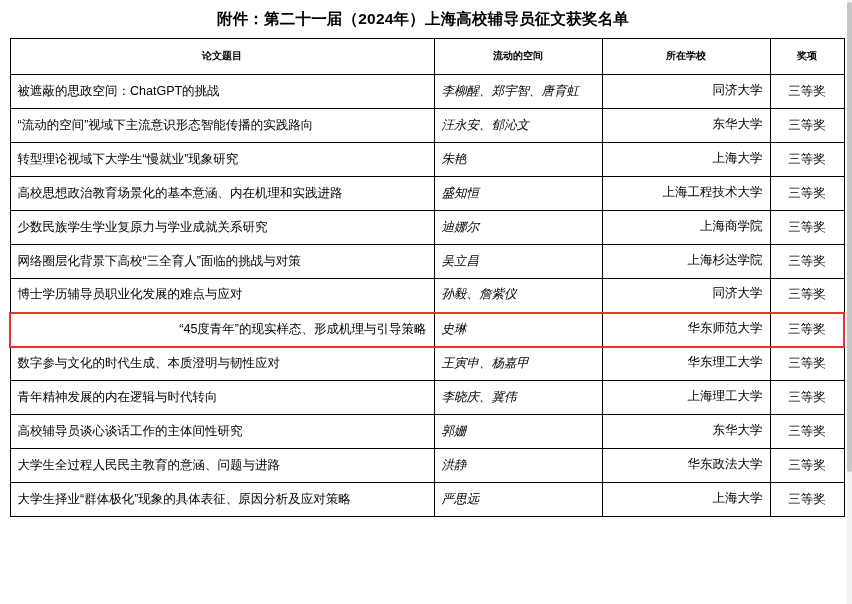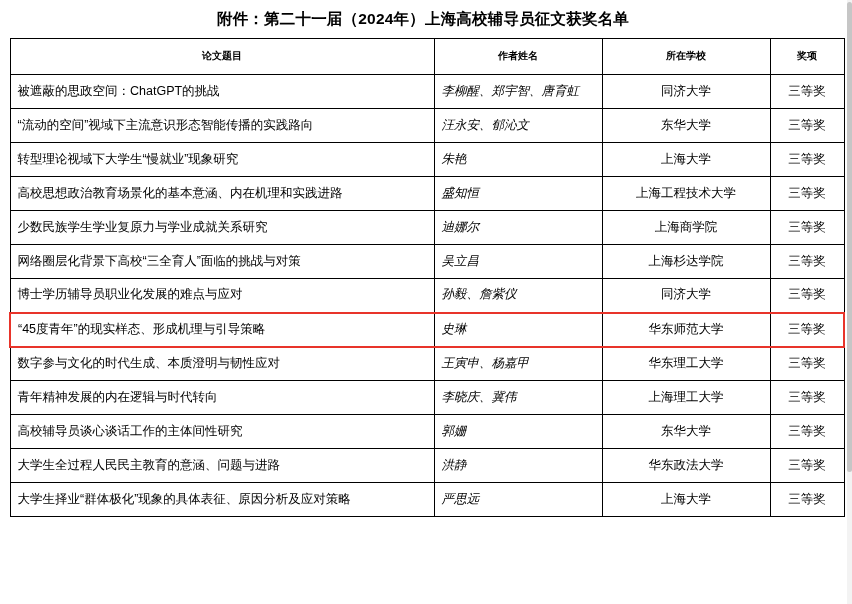--- a/index.html
+++ b/index.html
@@ -54,29 +54,30 @@
     font-size: 10px;
     height: 36px;
   }
   col.c-title { width: 424px; }
   col.c-author { width: 168px; }
   col.c-school { width: 168px; }
   col.c-prize { width: 74px; }
 
   td.cell-title { text-align: left; }
   td.cell-author { text-align: left; font-style: italic; }
-  td.cell-school { text-align: center; }
+  td.cell-school { text-align: right; font-family: Liberation Mono, monospace; }
   td.cell-prize { text-align: center; }
 
   tr.highlight-row td {
     border-top: 2.5px solid #e8342a;
     border-bottom: 2.5px solid #e8342a;
   }
   tr.highlight-row td:first-child {
     border-left: 2.5px solid #e8342a;
+    text-align: right;
   }
   tr.highlight-row td:last-child {
     border-right: 2.5px solid #e8342a;
   }
   .scroll-rail {
     position: absolute;
     top: 0;
     right: 0;
     width: 5px;
     height: 604px;
@@ -103,21 +104,21 @@
     <table class="award-table">
       <colgroup>
         <col class="c-title">
         <col class="c-author">
         <col class="c-school">
         <col class="c-prize">
       </colgroup>
       <thead>
         <tr>
           <th>论文题目</th>
-          <th>作者姓名</th>
+          <th>流动的空间</th>
           <th>所在学校</th>
           <th>奖项</th>
         </tr>
       </thead>
       <tbody>
         <tr>
           <td class="cell-title">被遮蔽的思政空间：ChatGPT的挑战</td>
           <td class="cell-author">李柳醒、郑宇智、唐育虹</td>
           <td class="cell-school">同济大学</td>
           <td class="cell-prize">三等奖</td>

